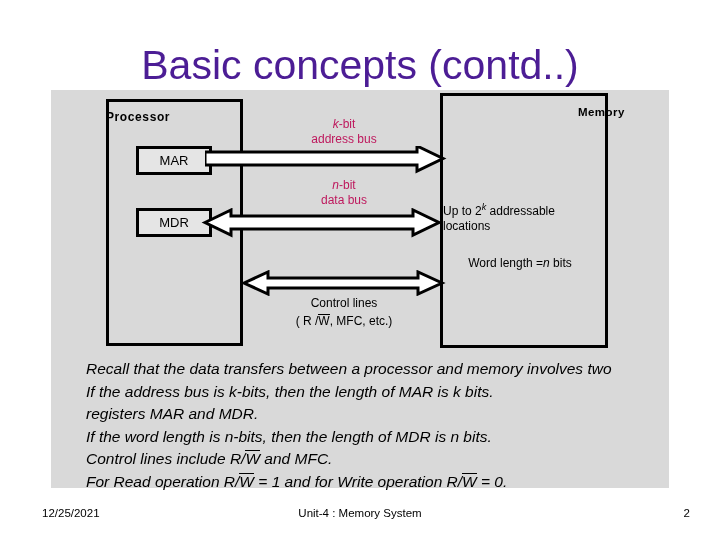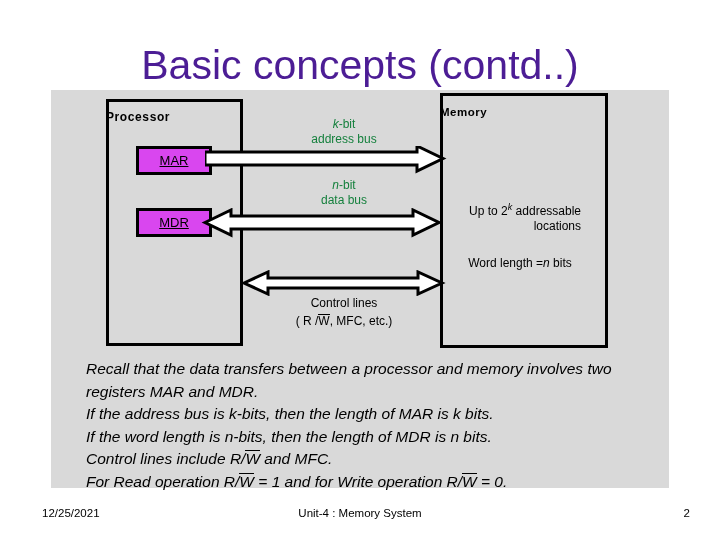--- a/index.html
+++ b/index.html
@@ -53,54 +53,54 @@
     font-size: 12px;
     font-weight: bold;
     color: #000;
     letter-spacing: 0.6px;
   }
   .reg-box {
     position: absolute;
     width: 76px; height: 29px;
     border: 3px solid #000000;
     box-sizing: border-box;
-    background: #d946ef;
+    background: #e5e5e5;
     color: #000;
     font-size: 13px;
     line-height: 23px;
     text-align: center;
-    text-decoration: underline;
   }
   #mar-box { left: 136px; top: 146px; }
   #mdr-box { left: 136px; top: 208px; }
 
   
   #memory-box {
     position: absolute;
     left: 440px; top: 93px;
     width: 168px; height: 255px;
     border: 3px solid #000000;
     box-sizing: border-box;
     background: transparent;
   }
   #memory-label {
     position: absolute;
     left: 440px; top: 106px;
     width: 168px;
-    text-align: left;
+    text-align: right;
     font-size: 11.5px;
     font-weight: bold;
     color: #000;
     letter-spacing: 0.5px;
+    padding-left: 17px;
   }
   #memory-cap {
     position: absolute;
     left: 443px; top: 200px;
     width: 138px;
-    text-align: right;
+    text-align: left;
     font-size: 12px;
     line-height: 15px;
     color: #000;
   }
   #memory-word {
     position: absolute;
     left: 443px; top: 256px;
     width: 154px;
     text-align: center;
     font-size: 12px;
@@ -108,21 +108,21 @@
   }
   .sup-it { font-style: italic; font-size: 9px; vertical-align: super; }
   .it { font-style: italic; }
 
   
   .bus-label {
     position: absolute;
     text-align: center;
     font-size: 12px;
     line-height: 15px;
-    color: #15803d;
+    color: #be185d;
   }
   #addr-bus-label { left: 280px; top: 117px; width: 128px; }
   #data-bus-label { left: 280px; top: 178px; width: 128px; }
   #ctrl-bus-label {
     position: absolute;
     left: 255px; top: 294px; width: 178px;
     text-align: center;
     font-size: 12px;
     line-height: 18px;
     color: #000;
@@ -211,22 +211,22 @@
   <svg class="arrow-svg" style="left:199px; top:208px;" width="248" height="30" viewBox="0 0 248 30">
     <polygon points="6,14.5 32,2 32,8 214,8 214,2 240,14.5 214,27 214,21 32,21 32,27" fill="#ffffff" stroke="#000000" stroke-width="3" stroke-linejoin="miter"></polygon>
   </svg>
 
   <svg class="arrow-svg" style="left:240px; top:270px;" width="206" height="26" viewBox="0 0 206 26">
     <polygon points="4,13 28,2 28,8 178,8 178,2 202,13 178,24 178,18 28,18 28,24" fill="#ffffff" stroke="#000000" stroke-width="3" stroke-linejoin="miter"></polygon>
   </svg>
 
   <div id="body-text">
     <div>Recall that the data transfers between a processor and memory involves two</div>
+    <div>If the address bus is k-bits, then the length of MAR is k bits.</div>
     <div>registers MAR and MDR.</div>
-    <div>If the address bus is k-bits, then the length of MAR is k bits.</div>
     <div>If the word length is n-bits, then the length of MDR is n bits.</div>
     <div>
       <span>Control lines include R/</span><span class="ovl">W</span><span> and MFC.</span>
     </div>
     <div>
       <span>For Read operation R/</span><span class="ovl">W</span><span> = 1 and for Write operation R/</span><span class="ovl">W</span><span> = 0.</span>
     </div>
   </div>
 
   <div class="footer-txt" id="footer-date">12/25/2021</div>

